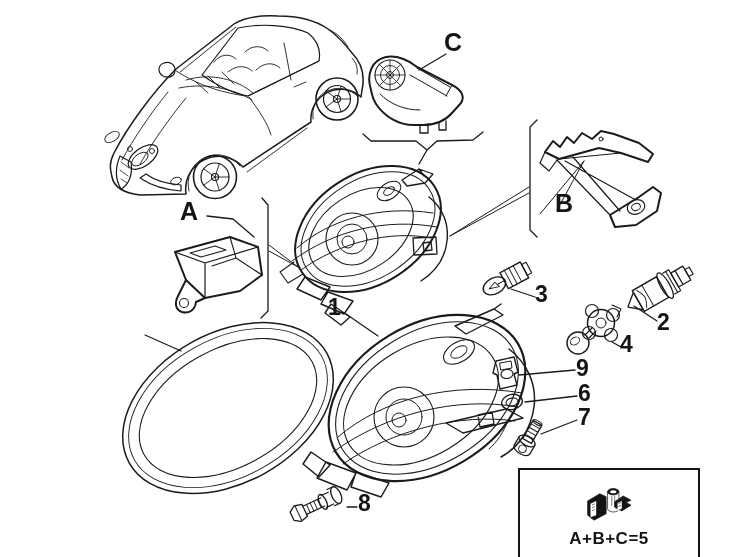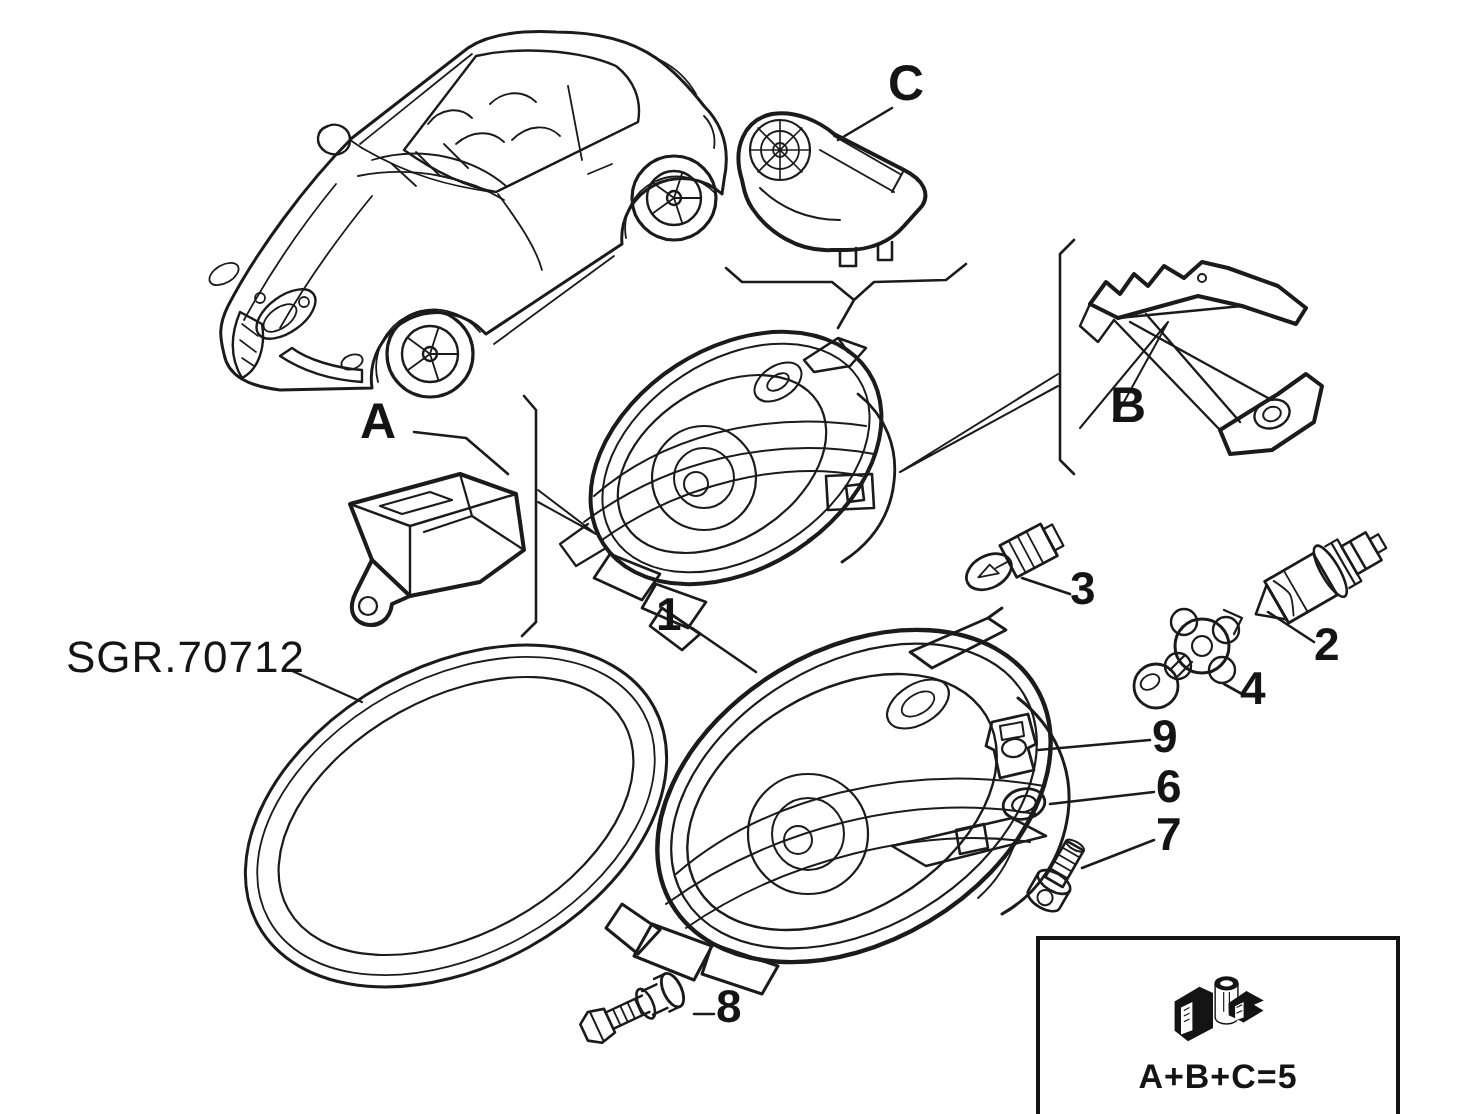--- a/index.html
+++ b/index.html
@@ -241,21 +241,20 @@
 <div class="lbl co co-letter pos-B">B</div>
 <div class="lbl co co-letter pos-C">C</div>
 <div class="lbl co pos-1">1</div>
 <div class="lbl co pos-2">2</div>
 <div class="lbl co pos-3">3</div>
 <div class="lbl co pos-4">4</div>
 <div class="lbl co pos-6">6</div>
 <div class="lbl co pos-7">7</div>
 <div class="lbl co pos-8">8</div>
 <div class="lbl co pos-9">9</div>
-<div class="lbl sgr pos-sgr">SGR.70712</div>
 
 <div class="legendbox">
   <svg width="62" height="50" viewBox="0 0 64 52">
     <g stroke="#141414" stroke-width="1">
       <polygon points="2,21 19,11 28,15 28,39 11,48 2,41" fill="#141414"></polygon>
       <polygon points="6,25 14,21 14,41 6,44" fill="#ffffff" stroke="none"></polygon>
       <path d="M8,27 L12,25 M8,31 L12,29 M8,35 L12,33" stroke-width="0.8"></path>
       <path d="M30,8 L30,32 A8,4.5 0 0 0 46,32 L46,8" fill="#ffffff"></path>
       <ellipse cx="38" cy="8" rx="8" ry="4.5" fill="#141414"></ellipse>
       <ellipse cx="38" cy="8" rx="4.5" ry="2.2" fill="#ffffff" stroke="none"></ellipse>

